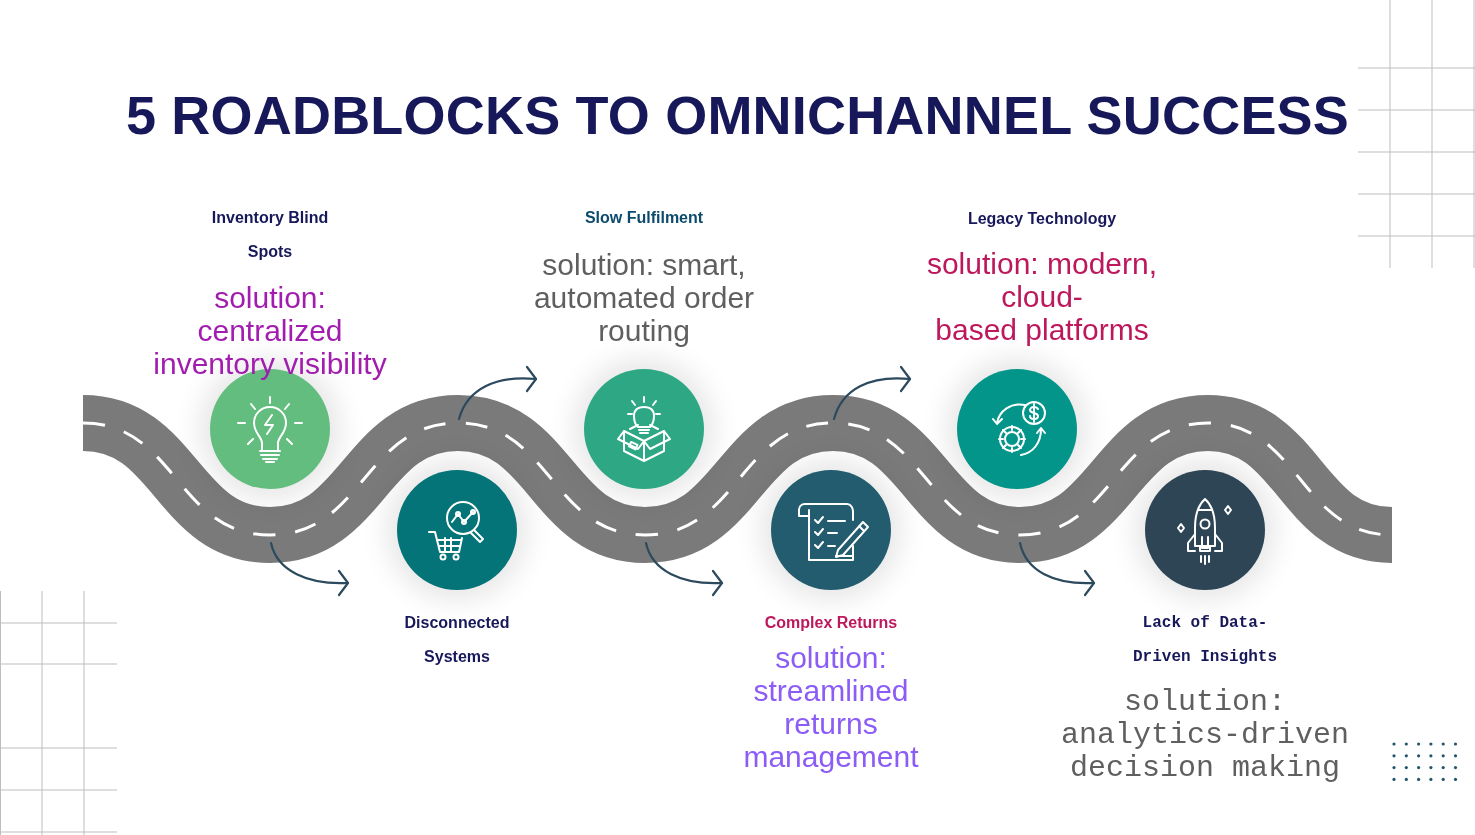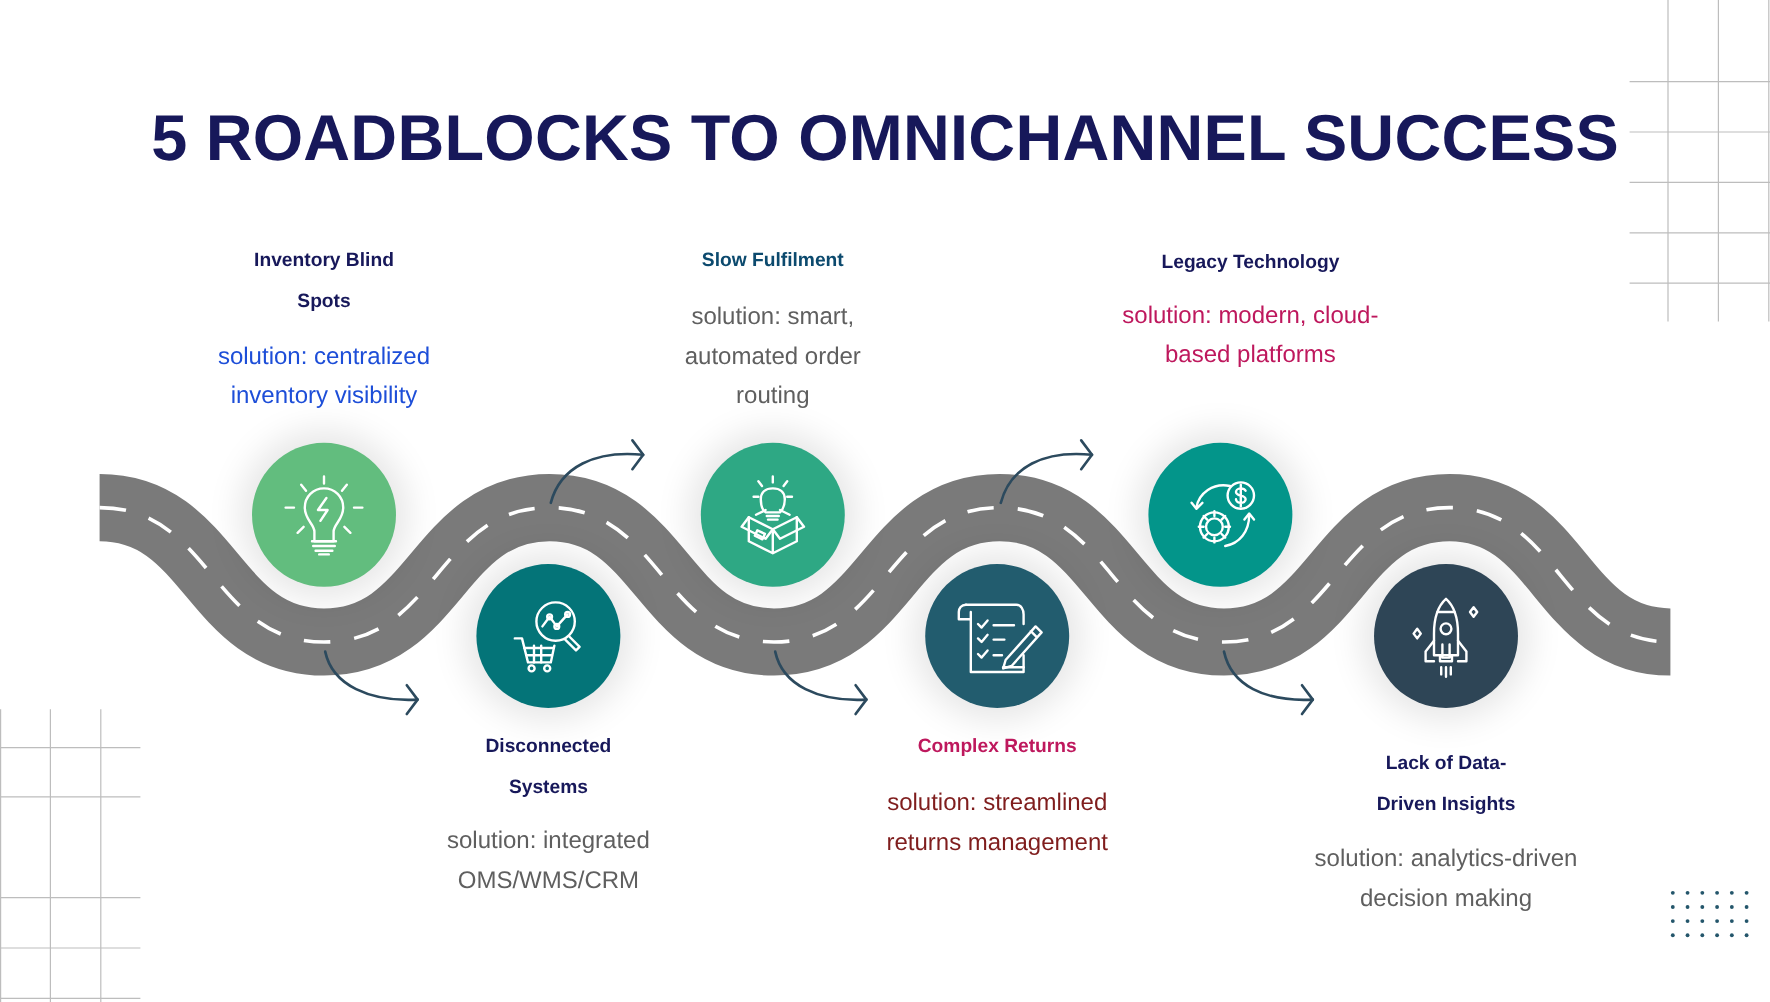--- a/index.html
+++ b/index.html
@@ -4,21 +4,21 @@
 <style>
   html, body { margin:0; padding:0; }
   body { width:1475px; height:835px; background:#ffffff; position:relative; overflow:hidden;
          font-family:"Liberation Sans", sans-serif; }
   .title { position:absolute; left:0; top:84px; width:1475px; text-align:center;
            font-weight:700; font-size:54px; color:#17185a; letter-spacing:0.2px; margin:0; }
   .title span { display:inline-block; transform:translateX(0px); }
   #scene { position:absolute; left:0; top:0; width:1475px; height:835px; }
   .block { position:absolute; text-align:center; }
   .block .head { font-weight:700; font-size:16px; line-height:34px; color:#17185a; }
-  .block .sol { font-size:20px; line-height:33px; color:#5f5f5f; margin-top:12px; }
+  .block .sol { font-size:30px; line-height:33px; color:#5f5f5f; margin-top:12px; }
   .circle { position:absolute; width:120px; height:120px; border-radius:50%;
             box-shadow:0 0 28px 10px rgba(0,0,0,0.10); }
   .circle svg { position:absolute; left:0; top:0; width:120px; height:120px; }
 </style>
 </head>
 <body>
 
 <h1 class="title" style="color: rgb(23, 24, 90); text-decoration: underline;"><span>5 ROADBLOCKS TO OMNICHANNEL SUCCESS</span></h1>
 
 <svg id="scene" xmlns="http://www.w3.org/2000/svg" width="1475" height="835" viewBox="0 0 1475 835">
@@ -153,69 +153,65 @@
     <path d="M36 54 L39 58 L36 62 L33 58 Z"></path>
     <path d="M83 36 L86 40 L83 44 L80 40 Z"></path>
   </svg>
 </div>
 
 <div class="block" style="left:150px;top:201px;width:240px;">
   <div class="head" style="color: rgb(23, 24, 90);">
     <div>Inventory Blind</div>
     <div>Spots</div>
   </div>
-  <div class="sol" style="color: #1d4ed8;">
+  <div class="sol" style="color: #a21caf;">
     <div>solution: centralized</div>
     <div>inventory visibility</div>
   </div>
 </div>
 
 <div class="block" style="left:327px;top:606px;width:260px;">
   <div class="head" style="color: rgb(23, 24, 90);">
     <div>Disconnected</div>
     <div>Systems</div>
-  </div>
-  <div class="sol" style="margin-top: 11px; color: rgb(95, 95, 95);">
-    <div>solution: integrated</div>
-    <div>OMS/WMS/CRM</div>
   </div>
 </div>
 
 <div class="block" style="left:514px;top:201px;width:260px;">
   <div class="head" style="color: #0c4a6e;">
     <div>Slow Fulfilment</div>
   </div>
   <div class="sol" style="margin-top: 13px; color: rgb(95, 95, 95);">
     <div>solution: smart,</div>
     <div>automated order</div>
     <div>routing</div>
   </div>
 </div>
 
 <div class="block" style="left:701px;top:606px;width:260px;">
   <div class="head" style="color: #be185d;">
     <div>Complex Returns</div>
   </div>
-  <div class="sol" style="margin-top: 13px; color: #7f1d1d; text-align: center;">
+  <div class="sol" style="margin-top: 1px; color: #8b5cf6; text-align: center;">
     <div>solution: streamlined</div>
     <div>returns management</div>
   </div>
 </div>
 
 <div class="block" style="left:892px;top:202px;width:300px;">
   <div class="head" style="color: rgb(23, 24, 90);">
     <div>Legacy Technology</div>
   </div>
   <div class="sol" style="margin-top: 11px; color: #be185d;">
     <div>solution: modern, cloud-</div>
     <div>based platforms</div>
   </div>
 </div>
 
-<div class="block" style="left:1055px;top:620px;width:300px;">
+<div class="block" style="left:1055px;top:606px;width:300px;font-family:Liberation Mono, monospace;">
   <div class="head" style="color: rgb(23, 24, 90);">
     <div>Lack of Data-</div>
     <div>Driven Insights</div>
   </div>
   <div class="sol" style="color: rgb(95, 95, 95);">
     <div>solution: analytics-driven</div>
     <div>decision making</div>
   </div>
 </div>
 

